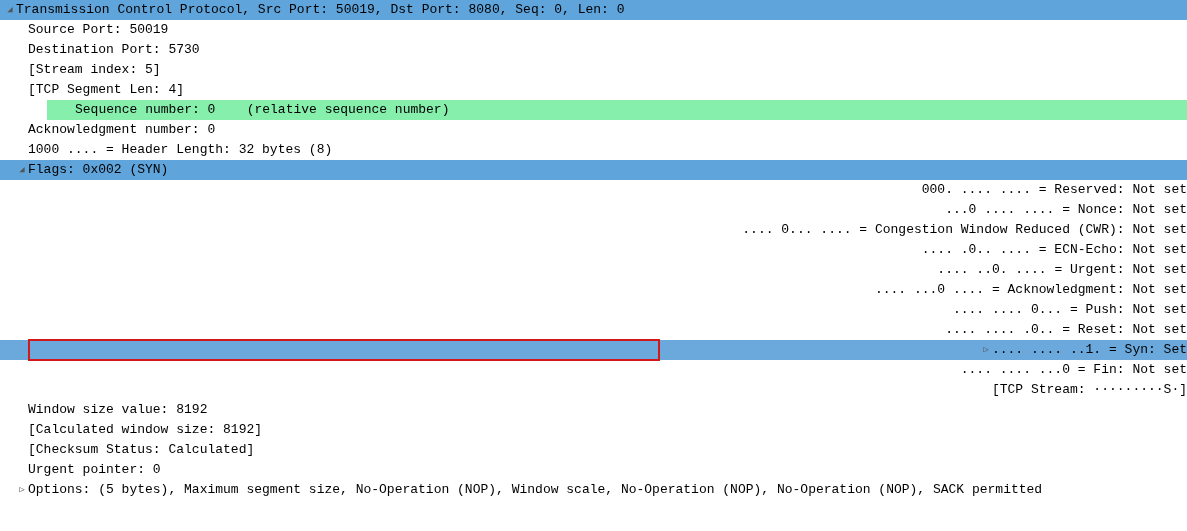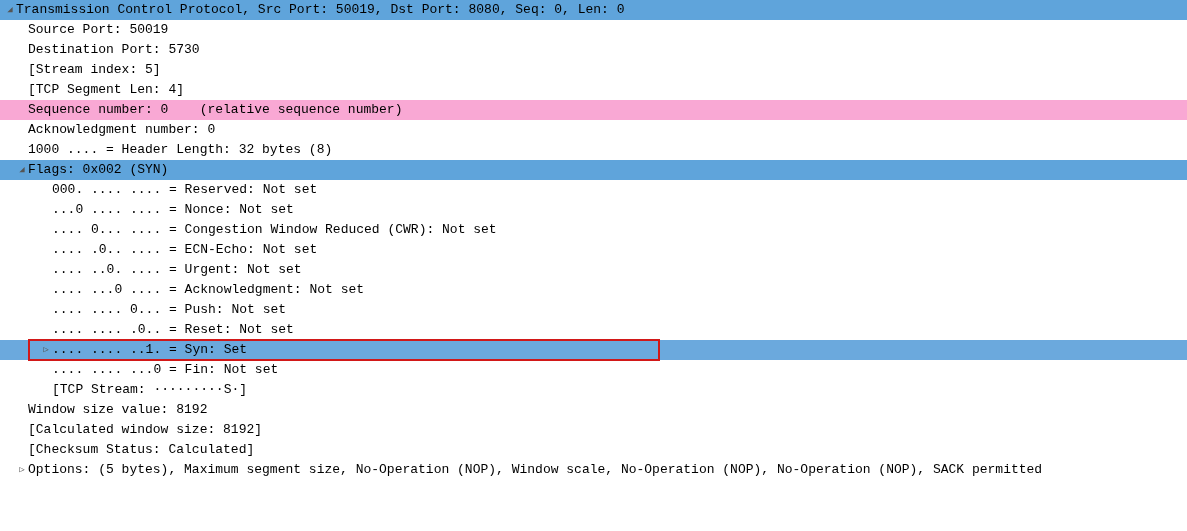--- a/index.html
+++ b/index.html
@@ -34,24 +34,24 @@
     border: 2px solid #d21818;
     position: absolute;
     pointer-events: none;
   }
   .tree {
     position: relative;
   }
   .i0 { padding-left: 4px; }
   .i1 { padding-left: 16px; }
   .i2 { padding-left: 16px; }
-  .i3 { padding-left: 40px; }
+  .i3 { padding-left: 56px; justify-content: flex-end; }
   .selbg { background-color: #5fa4db; }
   .selbg2 { background-color: #6ba9dd; }
-  .seqbg { background-color: #f9a8d4; }
+  .seqbg { background-color: #86efac; margin-left: 47px; }
 </style>
 </head>
 <body>
 
 <div class="tree">
 
   <div class="row i0 selbg">
     <span class="toggle">◢</span>
     <span>Transmission Control Protocol, Src Port: 50019, Dst Port: 8080, Seq: 0, Len: 0</span>
   </div>
@@ -133,20 +133,23 @@
 
   <div class="row i2">
     <span class="toggle-spacer"></span><span>[Calculated window size: 8192]</span>
   </div>
 
 
   <div class="row i2">
     <span class="toggle-spacer"></span><span>[Checksum Status: Calculated]</span>
   </div>
 
+  <div class="row i2">
+    <span class="toggle-spacer"></span><span>Urgent pointer: 0</span>
+  </div>
 
   <div class="row i1">
     <span class="toggle">▷</span>
     <span>Options: (5 bytes), Maximum segment size, No-Operation (NOP), Window scale, No-Operation (NOP), No-Operation (NOP), SACK permitted</span>
   </div>
 
   <div class="redbox" style="left:28px; top:339px; width:632px; height:22px;"></div>
 </div>
 
 </body></html>

